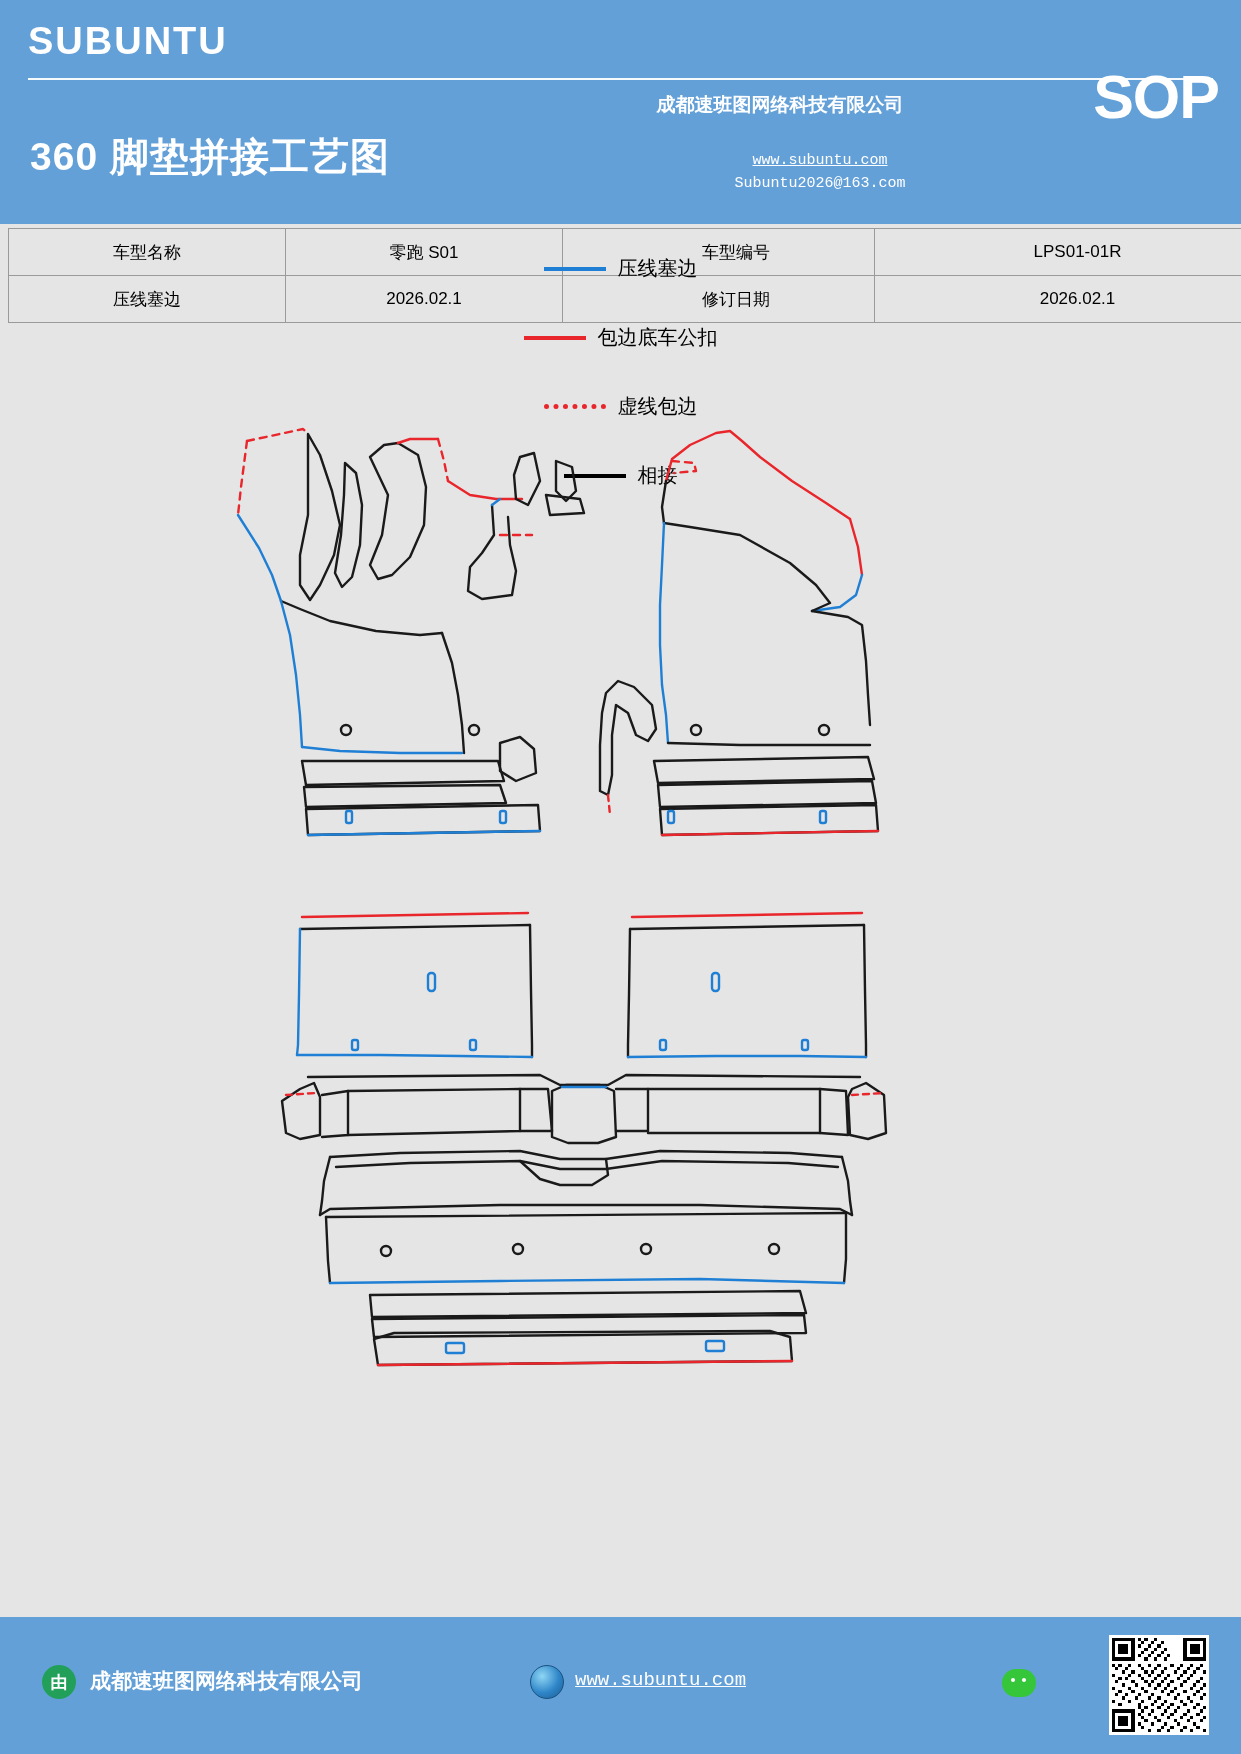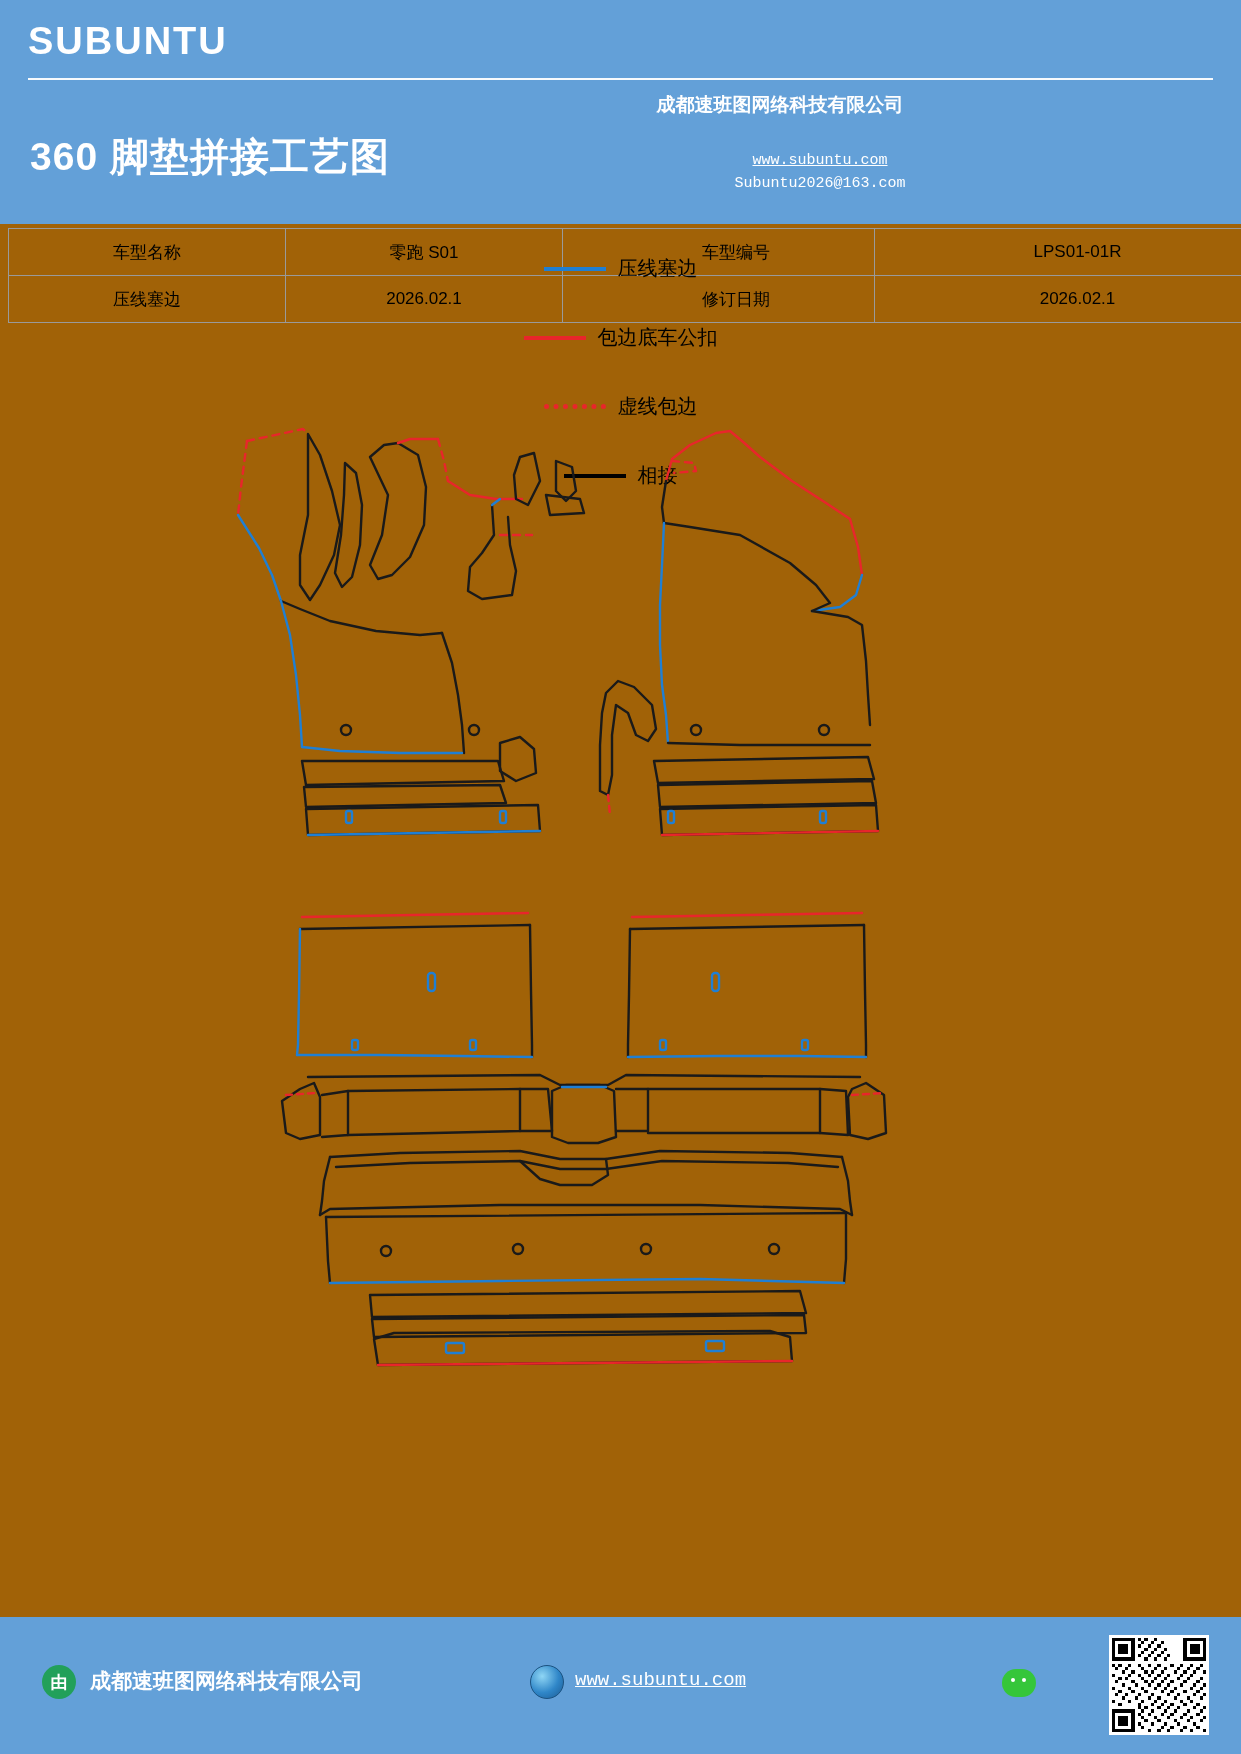--- a/index.html
+++ b/index.html
@@ -11,21 +11,21 @@
     width: 1241px;
     height: 1754px;
     font-family: "Liberation Sans", sans-serif;
     position: relative;
     overflow: hidden;
   }
   .page {
     position: relative;
     width: 1241px;
     height: 1754px;
-    background: #a16207;
+    background: #e5e5e5;
     box-sizing: border-box;
   }
 
   
   .header {
     position: absolute;
     left: 0;
     top: 0;
     width: 1241px;
     height: 224px;
@@ -255,20 +255,21 @@
 </style>
 </head>
 <body>
 
 <div class="page">
 
   <div class="header">
     <div class="brand">SUBUNTU</div>
     <div class="header-rule"></div>
     <div class="company-name">成都速班图网络科技有限公司</div>
+    <div class="sop-badge">SOP</div>
     <div class="doc-title">360 脚垫拼接工艺图</div>
     <div class="header-url">www.subuntu.com</div>
     <div class="header-mail">Subuntu2026@163.com</div>
   </div>
 
   <table class="info-table">
     <tbody>
       <tr>
         <td class="col-a lbl">车型名称</td>
         <td class="col-b">零跑 S01</td>

